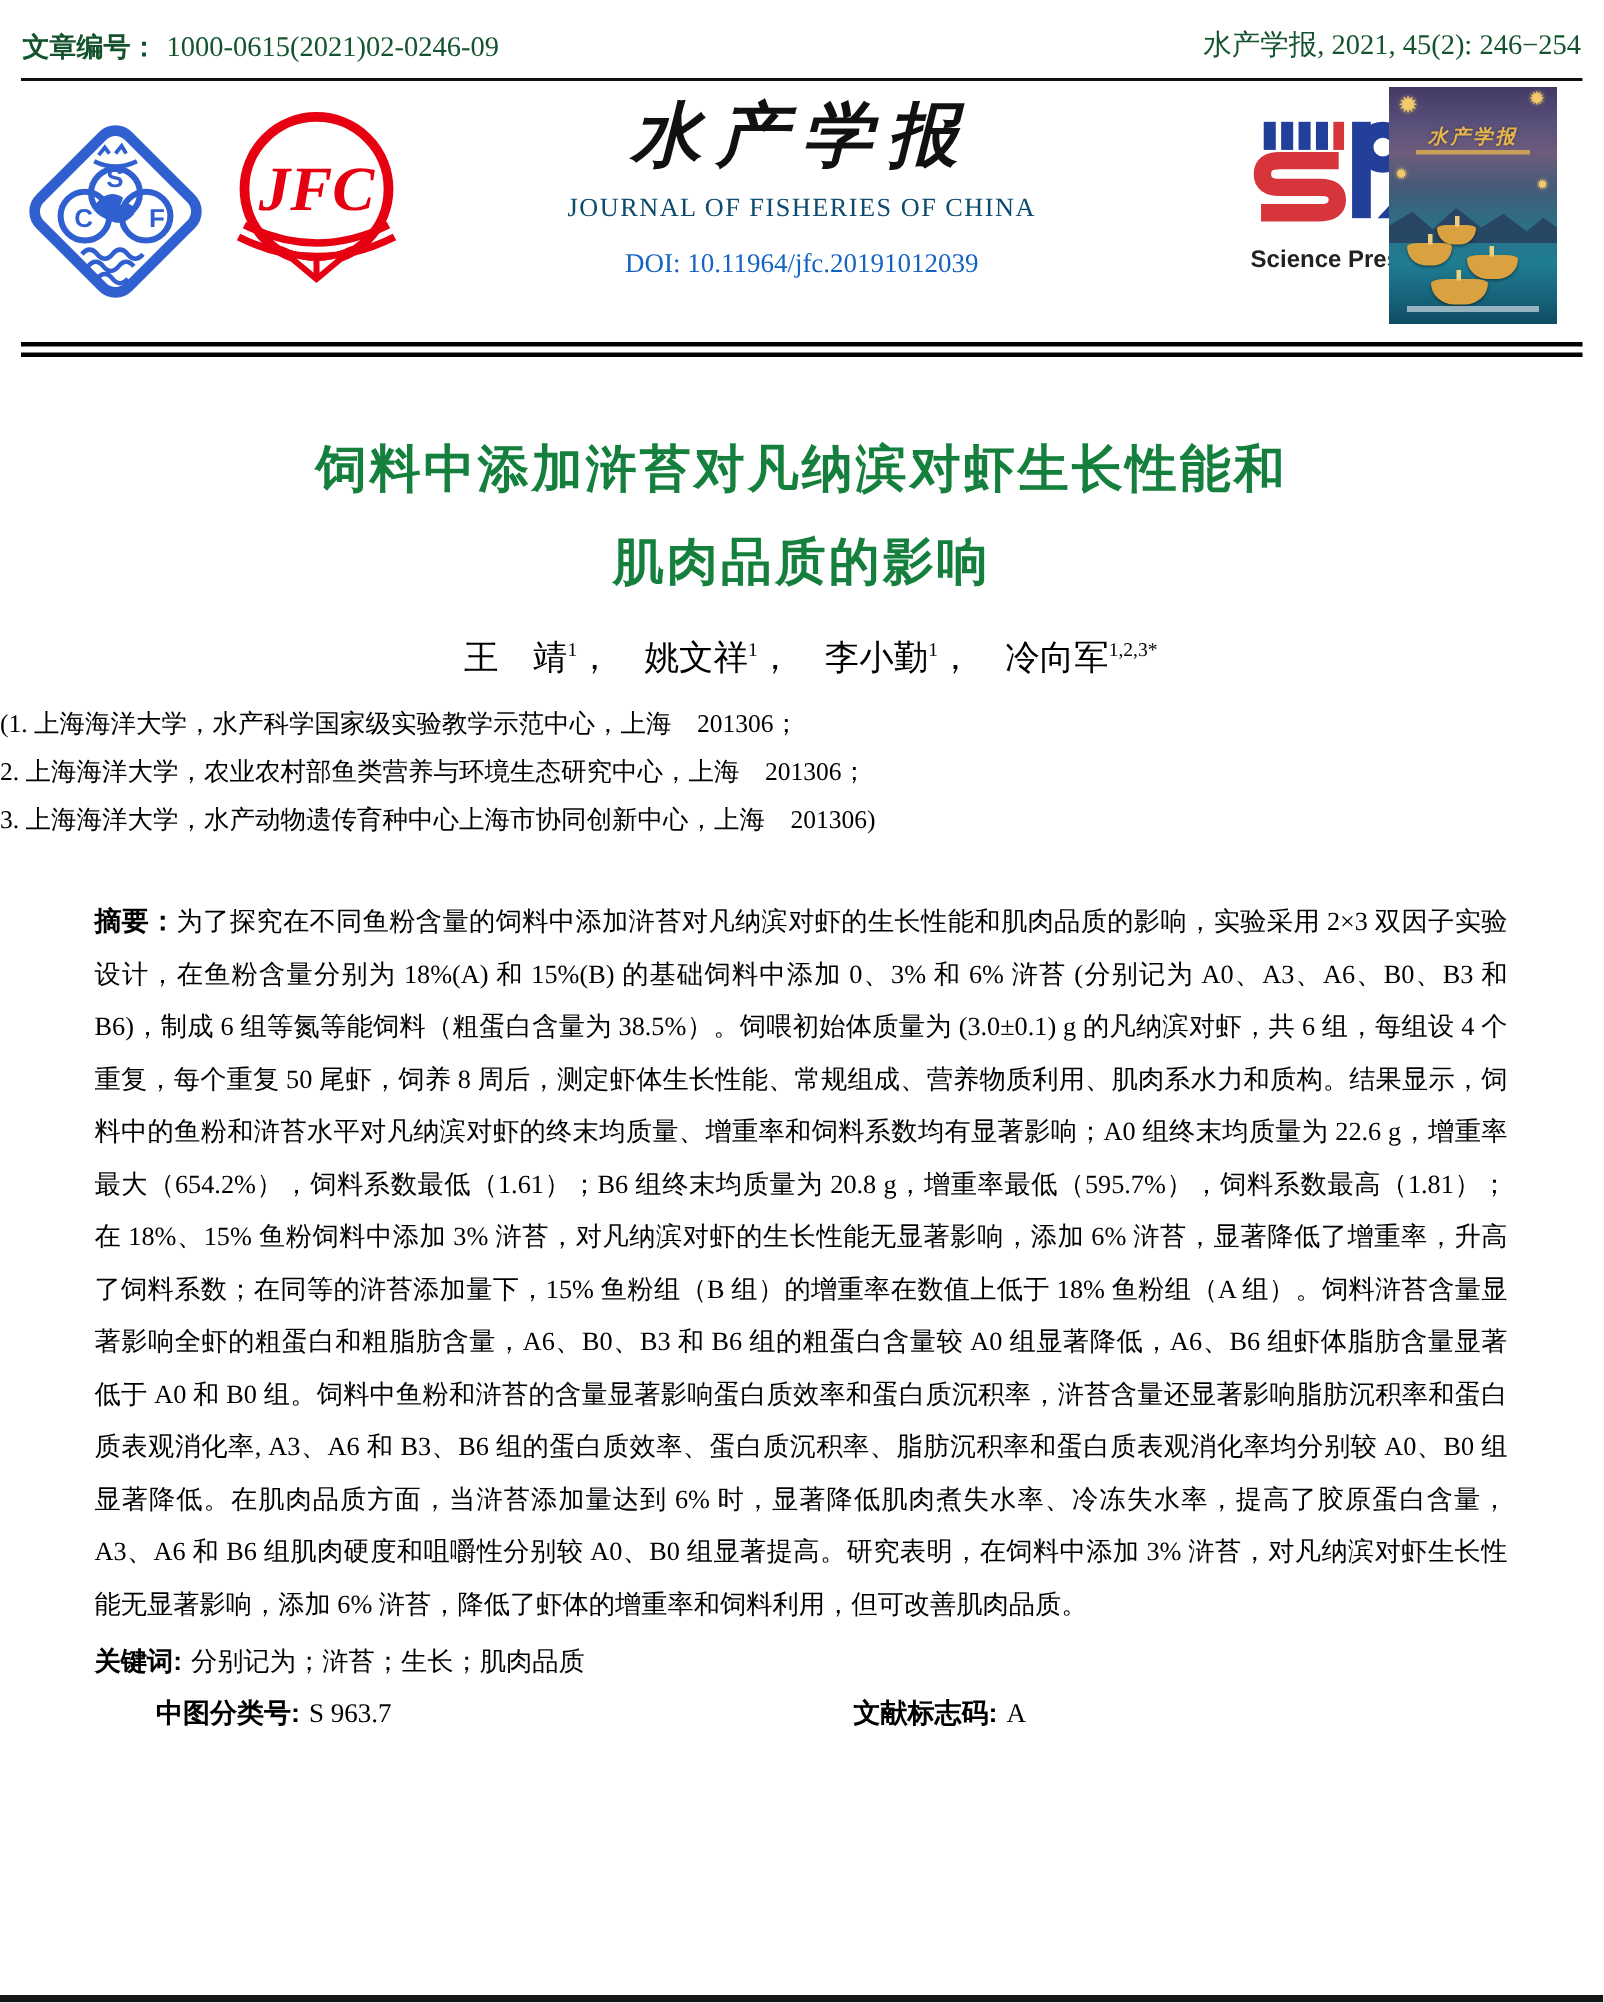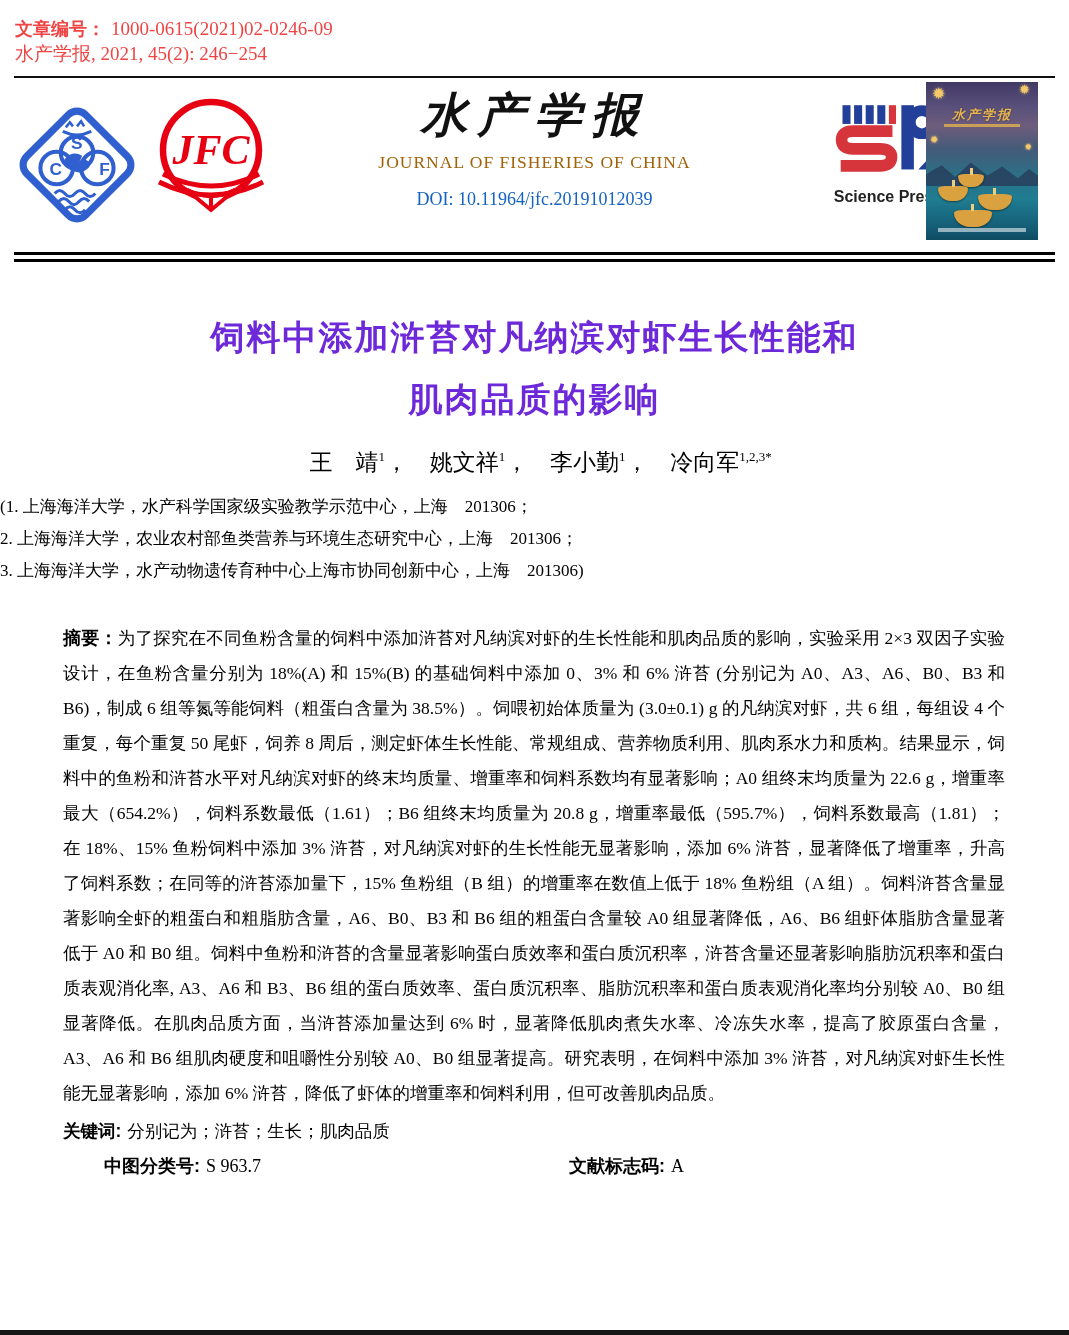--- a/index.html
+++ b/index.html
@@ -6,38 +6,38 @@
   html,body { background:#ffffff; }
   .page {
     position:relative; width:1069px; height:1335px; margin:0 auto;
     background:#ffffff; overflow:hidden; color:#000;
     font-family:"Liberation Serif","DejaVu Serif",serif;
   }
   .hei { font-family:"Liberation Sans","DejaVu Sans",sans-serif; font-weight:bold; }
 
   
   .meta-row {
-    display:flex; justify-content:space-between; align-items:flex-start;
-    padding:17px 15px 0 15px; font-size:19px; color:#ef4444;flex-direction:column;
+    display:flex; justify-content:space-between; align-items:flex-end;
+    padding:17px 15px 0 15px; font-size:19px; color:#14532d;
   }
   .meta-left { display:flex; align-items:baseline; }
   .meta-left .lbl { font-size:18px; margin-right:6px; }
   .rule-thin { margin:9px 14px 0 14px; border-top:2.5px solid #101010; }
 
   
   .header-band { position:relative; height:170px; }
   .csf-logo { position:absolute; left:16px; top:26px; width:122px; height:122px; }
   .jfc-logo { position:absolute; left:151px; top:14px; width:120px; height:138px; }
   .center-block { position:absolute; left:50%; top:6px; transform:translateX(-50%); width:440px; text-align:center; }
   .calligraphy {
     font-family:"DejaVu Serif","Liberation Serif",serif;
     font-style:italic; font-weight:bold; font-size:47px; line-height:62px;
     letter-spacing:10px; color:#111;
   }
-  .journal-en { font-size:17.5px; letter-spacing:1px; margin-top:6px; color:#a16207; }
+  .journal-en { font-size:17.5px; letter-spacing:1px; margin-top:6px; color:#0c4a6e; }
   .doi-line { font-size:18px; color:#1463c3; margin-top:16px; }
   .sp-block { position:absolute; left:820px; top:22px; width:136px; text-align:center; }
   .sp-logo { width:116px; height:80px; }
   .sp-caption { font-family:"Liberation Sans","DejaVu Sans",sans-serif; font-weight:bold; font-size:16px; color:#222; margin-top:4px; }
 
   
   .cover {
     position:absolute; left:926px; top:4px; width:112px; height:158px;
     background:linear-gradient(180deg,#423a64 0%,#59517b 16%,#6e5c7c 28%,#455a78 42%,#2d6f86 58%,#1f7d92 74%,#145d75 92%,#0f4c62 100%);
     overflow:hidden;
@@ -61,21 +61,21 @@
   .boat::after { content:""; position:absolute; top:-6px; left:45%; width:3px; height:7px; background:#efcf7d; }
   .b1 { top:92px; left:32px; width:26px; height:13px; }
   .b2 { top:104px; left:12px; width:30px; height:15px; }
   .b3 { top:112px; left:52px; width:34px; height:16px; }
   .b4 { top:128px; left:28px; width:38px; height:17px; }
   .cover-footer { position:absolute; bottom:8px; left:12px; right:12px; height:4px; background:rgba(255,255,255,.55); }
 
   .rule-double { margin:4px 14px 0 14px; height:10px; border-top:3.5px solid #000; border-bottom:3.5px solid #000; }
 
   
-  .title { margin-top:44px; text-align:center; font-size:34px; line-height:62px; letter-spacing:2px; color:#6d28d9; }
+  .title { margin-top:44px; text-align:center; font-size:34px; line-height:62px; letter-spacing:2px; color:#15803d; }
   .authors { margin-top:17px; text-align:center; font-size:23px;padding-left:12px; }
   .authors sup { font-size:13px; }
   .author-sep { display:inline-block; margin-right:16px; }
   .affil { margin-top:13px; text-align:left; font-size:17px; line-height:32px;font-family:Liberation Serif, serif; }
 
   
   .abstract {
     margin:34px 64px 0 63px; font-size:17.5px; line-height:35px;
     text-align:justify; text-justify:inter-ideograph;
   }

